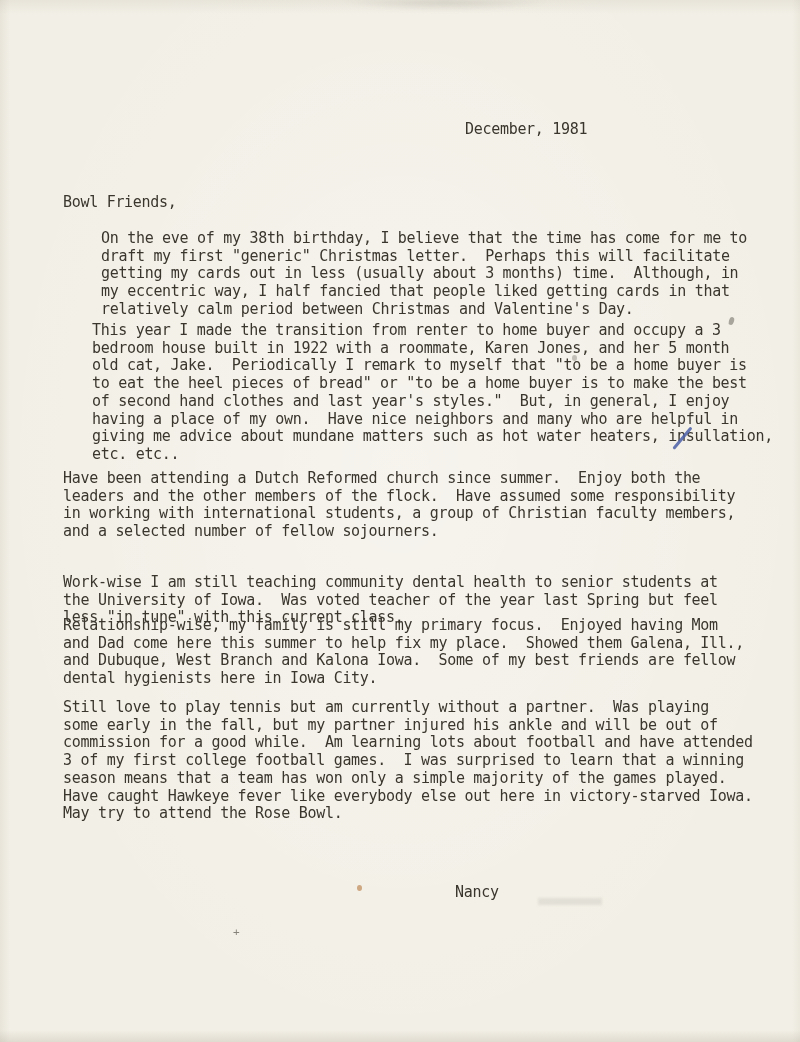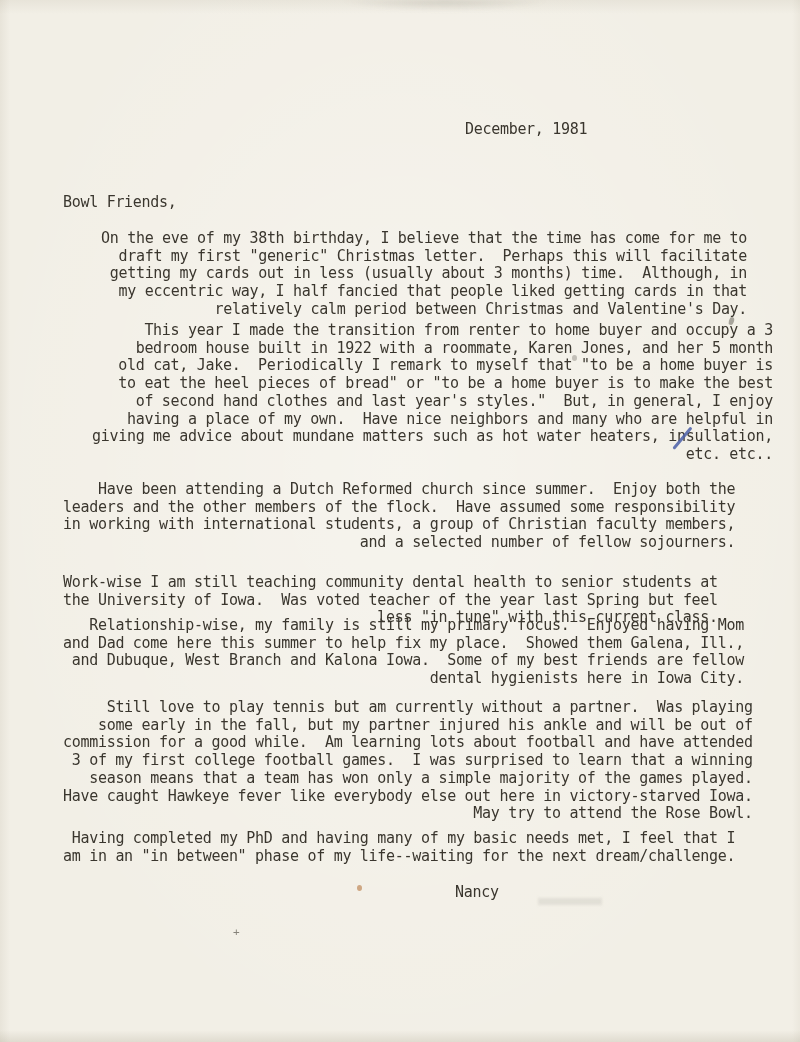--- a/index.html
+++ b/index.html
@@ -10,34 +10,33 @@
   }
   .paper {
     position:absolute; inset:0;
     background:
       linear-gradient(to bottom, rgba(140,130,105,0.10), rgba(140,130,105,0) 14px),
       linear-gradient(to top,    rgba(140,130,105,0.18), rgba(140,130,105,0) 12px),
       linear-gradient(to right,  rgba(140,130,105,0.10), rgba(140,130,105,0) 10px),
       linear-gradient(to left,   rgba(140,130,105,0.07), rgba(140,130,105,0) 8px),
       radial-gradient(ellipse at 50% 45%, rgba(255,255,255,0.30), rgba(255,255,255,0) 75%),
       #f2efe6;
-    text-align: right;
   }
   .txt {
     position:absolute;
     font-family:"DejaVu Sans Mono", monospace;
     font-size:15px; line-height:17.7px; letter-spacing:-0.3px;
     color:#3a362e; white-space:pre;
   }
   .para { left:63px; }
   .date-line { left:465px; top:121px; }
   .salutation { left:63px; top:194px; }
   .p1 { top:230px;margin-left:38px; }
   .p2 { top:322px;margin-left:29px; }
-  .p3 { top:481px; }
+  .p3 { top:470px; }
   .p4 { top:574px; }
   .p5 { top:617px; }
   .p6 { top:699px; }
   .p7 { top:830px; }
   .signature { left:455px; top:884px; }
   .pen-slash {
     position:absolute; left:681px; top:424px;
     width:2.5px; height:28px; border-radius:2px;
     background:#4a5fa8; opacity:0.85;
     transform:rotate(40deg);
@@ -103,22 +102,20 @@
 and Dad come here this summer to help fix my place.  Showed them Galena, Ill.,
 and Dubuque, West Branch and Kalona Iowa.  Some of my best friends are fellow
 dental hygienists here in Iowa City.</div>
   <div class="txt para p6">Still love to play tennis but am currently without a partner.  Was playing
 some early in the fall, but my partner injured his ankle and will be out of
 commission for a good while.  Am learning lots about football and have attended
 3 of my first college football games.  I was surprised to learn that a winning
 season means that a team has won only a simple majority of the games played.
 Have caught Hawkeye fever like everybody else out here in victory-starved Iowa.
 May try to attend the Rose Bowl.</div>
-  <div class="txt para p7">Having completed my PhD and having many of my basic needs met, I feel that I
-am in an "in between" phase of my life--waiting for the next dream/challenge.</div>
 
   <div class="txt signature">Nancy</div>
 
   <div class="pen-slash" title="blue pen slash crossing out the extra 'l' in 'insullation'"></div>
 
   <div class="artifact smudge-top"></div>
   <div class="artifact speck-comma"></div>
   <div class="artifact speck-buyer"></div>
   <div class="artifact rust-dot"></div>
   <div class="artifact cross-mark">+</div>

